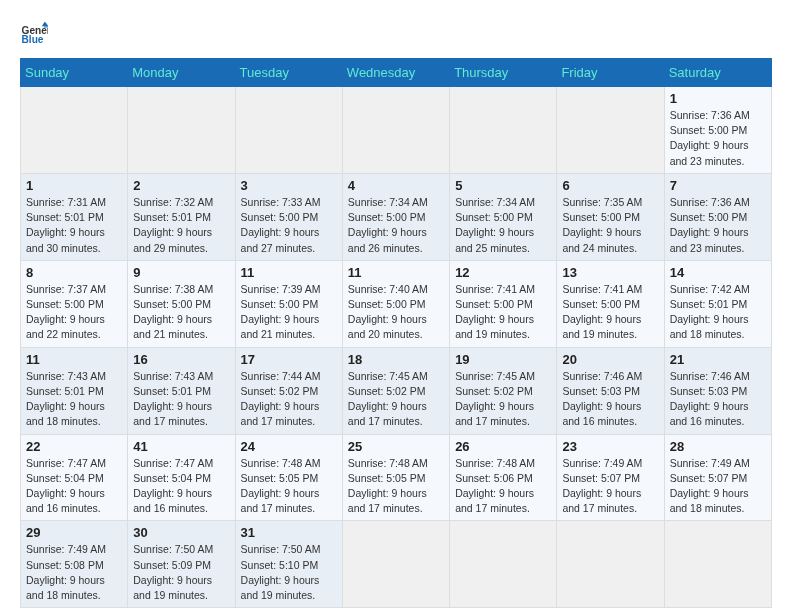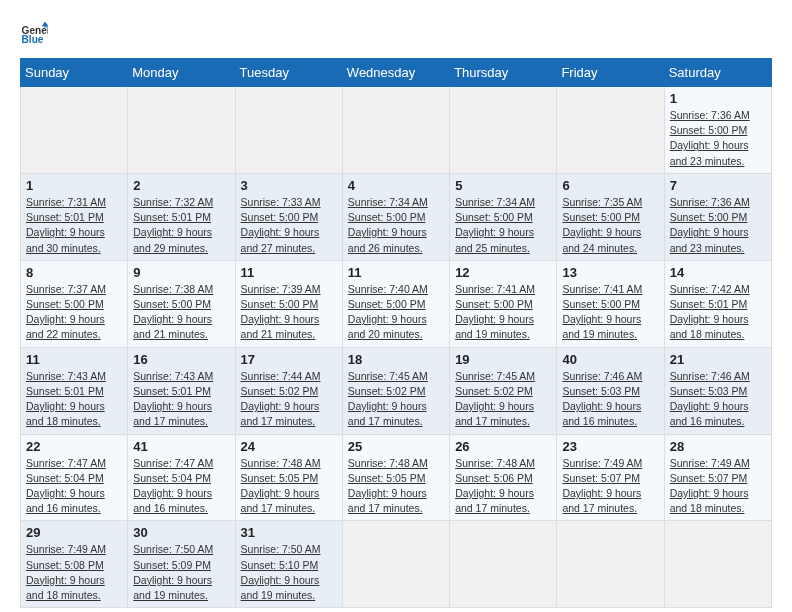--- a/index.html
+++ b/index.html
@@ -37,21 +37,21 @@
       font-size: 14px;
       color: #555;
     }
     table {
       width: 100%;
       border-collapse: collapse;
       font-size: 11px;
     }
     thead tr th {
       background-color: #1a6bb5;
-      color: #ffffff;
+      color: #5eead4;
       padding: 6px 4px;
       text-align: left;
       font-size: 13px;
       font-weight: normal;
       border: 1px solid #1a6bb5;
     }
     tbody tr td {
       vertical-align: top;
       padding: 4px 5px;
       border: 1px solid #ddd;
@@ -69,21 +69,20 @@
       font-size: 13px;
       font-weight: bold;
       color: #222;
       display: block;
       margin-bottom: 2px;
     }
     .day-info {
       color: #333;
       font-size: 10.5px;
       line-height: 1.45;
-      text-decoration: underline;
     }
     td.empty {
       background: #f0f0f0 !important;
     }
   </style>
 </head>
 <body>
 
 <div class="header-area">
   <div class="logo">
@@ -139,21 +138,21 @@
         <td><span class="day-num">12</span><span class="day-info">Sunrise: 7:41 AM<br>Sunset: 5:00 PM<br>Daylight: 9 hours and 19 minutes.</span></td>
         <td><span class="day-num">13</span><span class="day-info">Sunrise: 7:41 AM<br>Sunset: 5:00 PM<br>Daylight: 9 hours and 19 minutes.</span></td>
         <td><span class="day-num">14</span><span class="day-info">Sunrise: 7:42 AM<br>Sunset: 5:01 PM<br>Daylight: 9 hours and 18 minutes.</span></td>
       </tr>
       <tr>
         <td><span class="day-num">11</span><span class="day-info">Sunrise: 7:43 AM<br>Sunset: 5:01 PM<br>Daylight: 9 hours and 18 minutes.</span></td>
         <td><span class="day-num">16</span><span class="day-info">Sunrise: 7:43 AM<br>Sunset: 5:01 PM<br>Daylight: 9 hours and 17 minutes.</span></td>
         <td><span class="day-num">17</span><span class="day-info">Sunrise: 7:44 AM<br>Sunset: 5:02 PM<br>Daylight: 9 hours and 17 minutes.</span></td>
         <td><span class="day-num">18</span><span class="day-info">Sunrise: 7:45 AM<br>Sunset: 5:02 PM<br>Daylight: 9 hours and 17 minutes.</span></td>
         <td><span class="day-num">19</span><span class="day-info">Sunrise: 7:45 AM<br>Sunset: 5:02 PM<br>Daylight: 9 hours and 17 minutes.</span></td>
-        <td><span class="day-num">40</span><span class="day-info">Sunrise: 7:46 AM<br>Sunset: 5:03 PM<br>Daylight: 9 hours and 16 minutes.</span></td>
+        <td><span class="day-num">20</span><span class="day-info">Sunrise: 7:46 AM<br>Sunset: 5:03 PM<br>Daylight: 9 hours and 16 minutes.</span></td>
         <td><span class="day-num">21</span><span class="day-info">Sunrise: 7:46 AM<br>Sunset: 5:03 PM<br>Daylight: 9 hours and 16 minutes.</span></td>
       </tr>
       <tr>
         <td><span class="day-num">22</span><span class="day-info">Sunrise: 7:47 AM<br>Sunset: 5:04 PM<br>Daylight: 9 hours and 16 minutes.</span></td>
         <td><span class="day-num">41</span><span class="day-info">Sunrise: 7:47 AM<br>Sunset: 5:04 PM<br>Daylight: 9 hours and 16 minutes.</span></td>
         <td><span class="day-num">24</span><span class="day-info">Sunrise: 7:48 AM<br>Sunset: 5:05 PM<br>Daylight: 9 hours and 17 minutes.</span></td>
         <td><span class="day-num">25</span><span class="day-info">Sunrise: 7:48 AM<br>Sunset: 5:05 PM<br>Daylight: 9 hours and 17 minutes.</span></td>
         <td><span class="day-num">26</span><span class="day-info">Sunrise: 7:48 AM<br>Sunset: 5:06 PM<br>Daylight: 9 hours and 17 minutes.</span></td>
         <td><span class="day-num">23</span><span class="day-info">Sunrise: 7:49 AM<br>Sunset: 5:07 PM<br>Daylight: 9 hours and 17 minutes.</span></td>
         <td><span class="day-num">28</span><span class="day-info">Sunrise: 7:49 AM<br>Sunset: 5:07 PM<br>Daylight: 9 hours and 18 minutes.</span></td>

